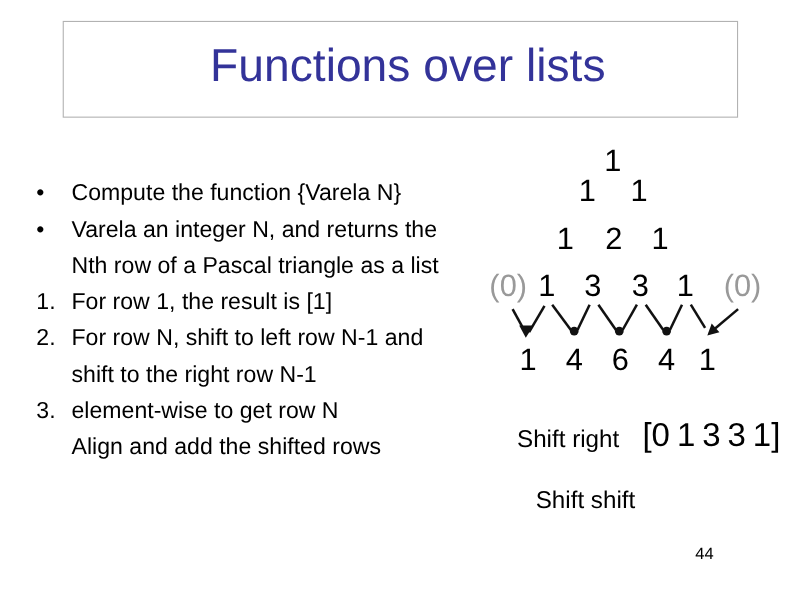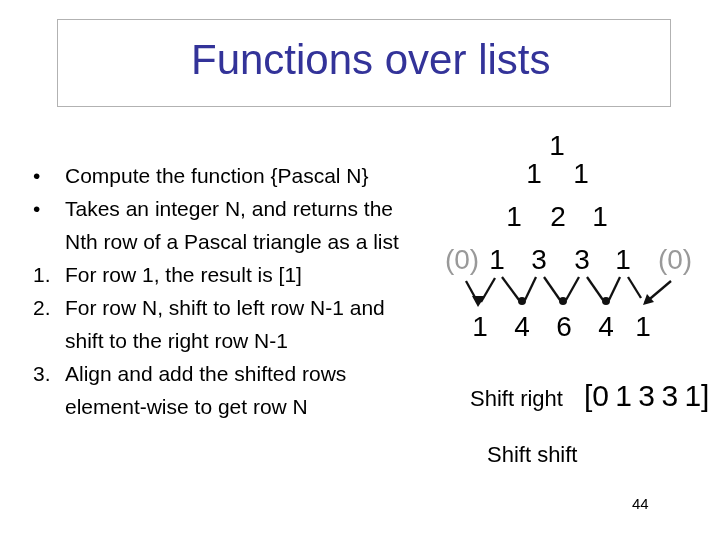--- a/index.html
+++ b/index.html
@@ -38,48 +38,48 @@
 
 <div class="slide">
 
   <div class="title-box"></div>
   <div class="title-text">Functions over lists</div>
 
   <div class="list">
     <div class="item">
       <div class="marker">•</div>
       <div class="lines">
-          <div>Compute the function {Pascal N}</div>
+          <div>Compute the function {Varela N}</div>
         </div>
     </div>
     <div class="item">
       <div class="marker">•</div>
       <div class="lines">
-        <div>Takes an integer N, and returns the</div>
+        <div>Varela an integer N, and returns the</div>
         <div>Nth row of a Pascal triangle as a list</div>
       </div>
     </div>
     <div class="item">
       <div class="marker">1.</div>
       <div class="lines">
           <div>For row 1, the result is [1]</div>
         </div>
     </div>
     <div class="item">
       <div class="marker">2.</div>
       <div class="lines">
         <div>For row N, shift to left row N-1 and</div>
         <div>shift to the right row N-1</div>
       </div>
     </div>
     <div class="item">
       <div class="marker">3.</div>
       <div class="lines">
+        <div>element-wise to get row N</div>
         <div>Align and add the shifted rows</div>
-        <div>element-wise to get row N</div>
       </div>
     </div>
   </div>
 
   <div>
     <span class="pnum" style="left:557px;top:132px">1</span>
 
     <span class="pnum" style="left:534px;top:160px">1</span>
     <span class="pnum" style="left:581px;top:160px">1</span>
 

